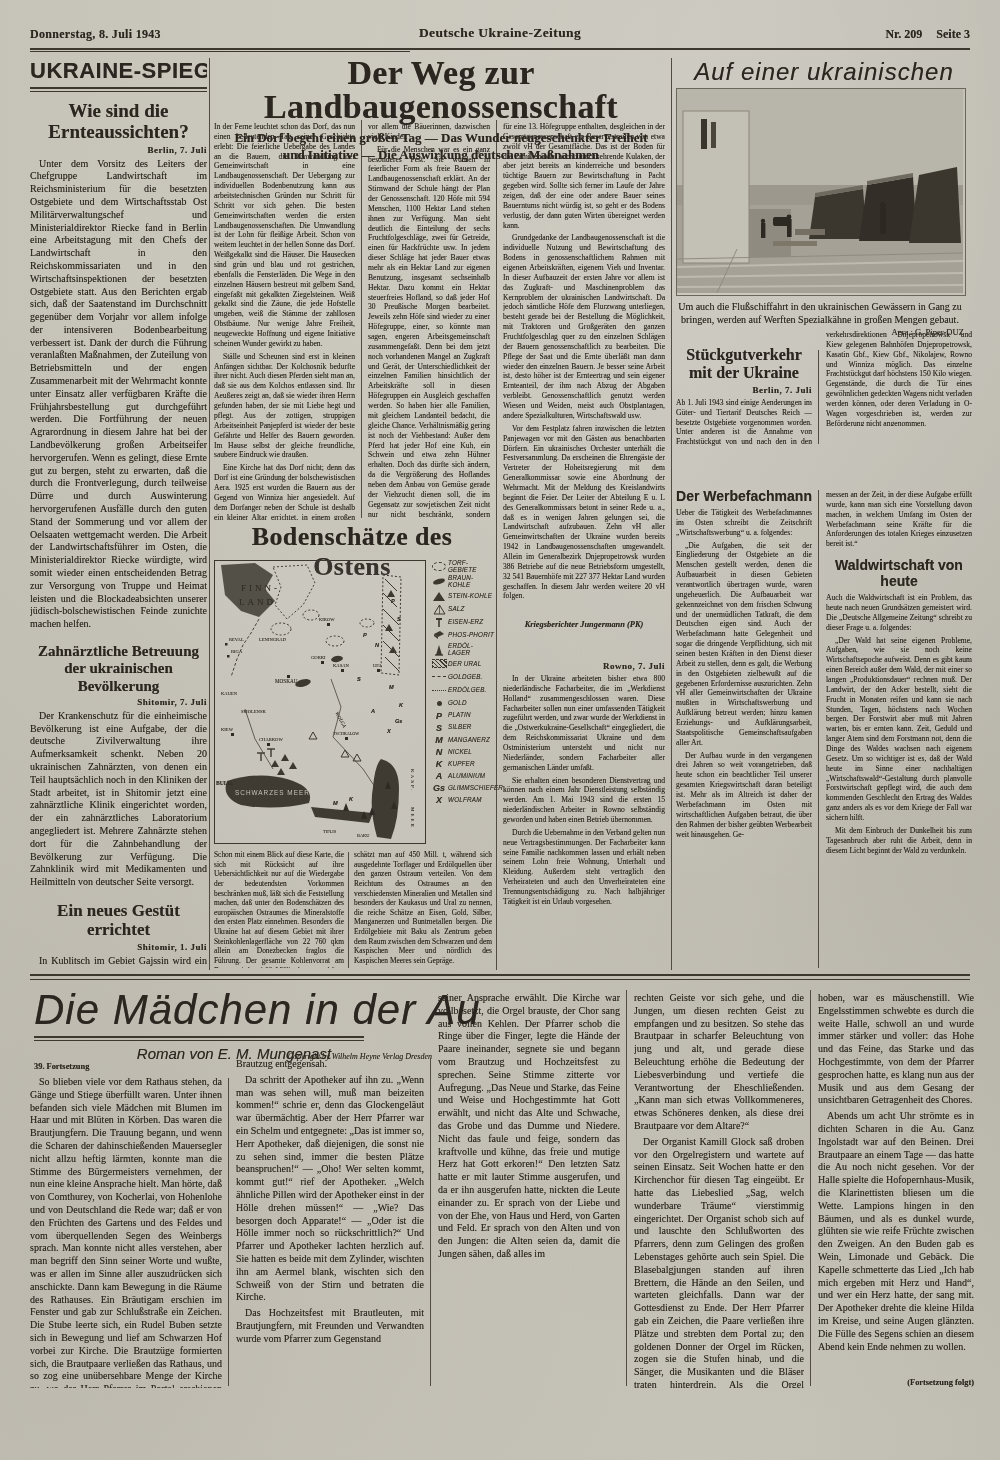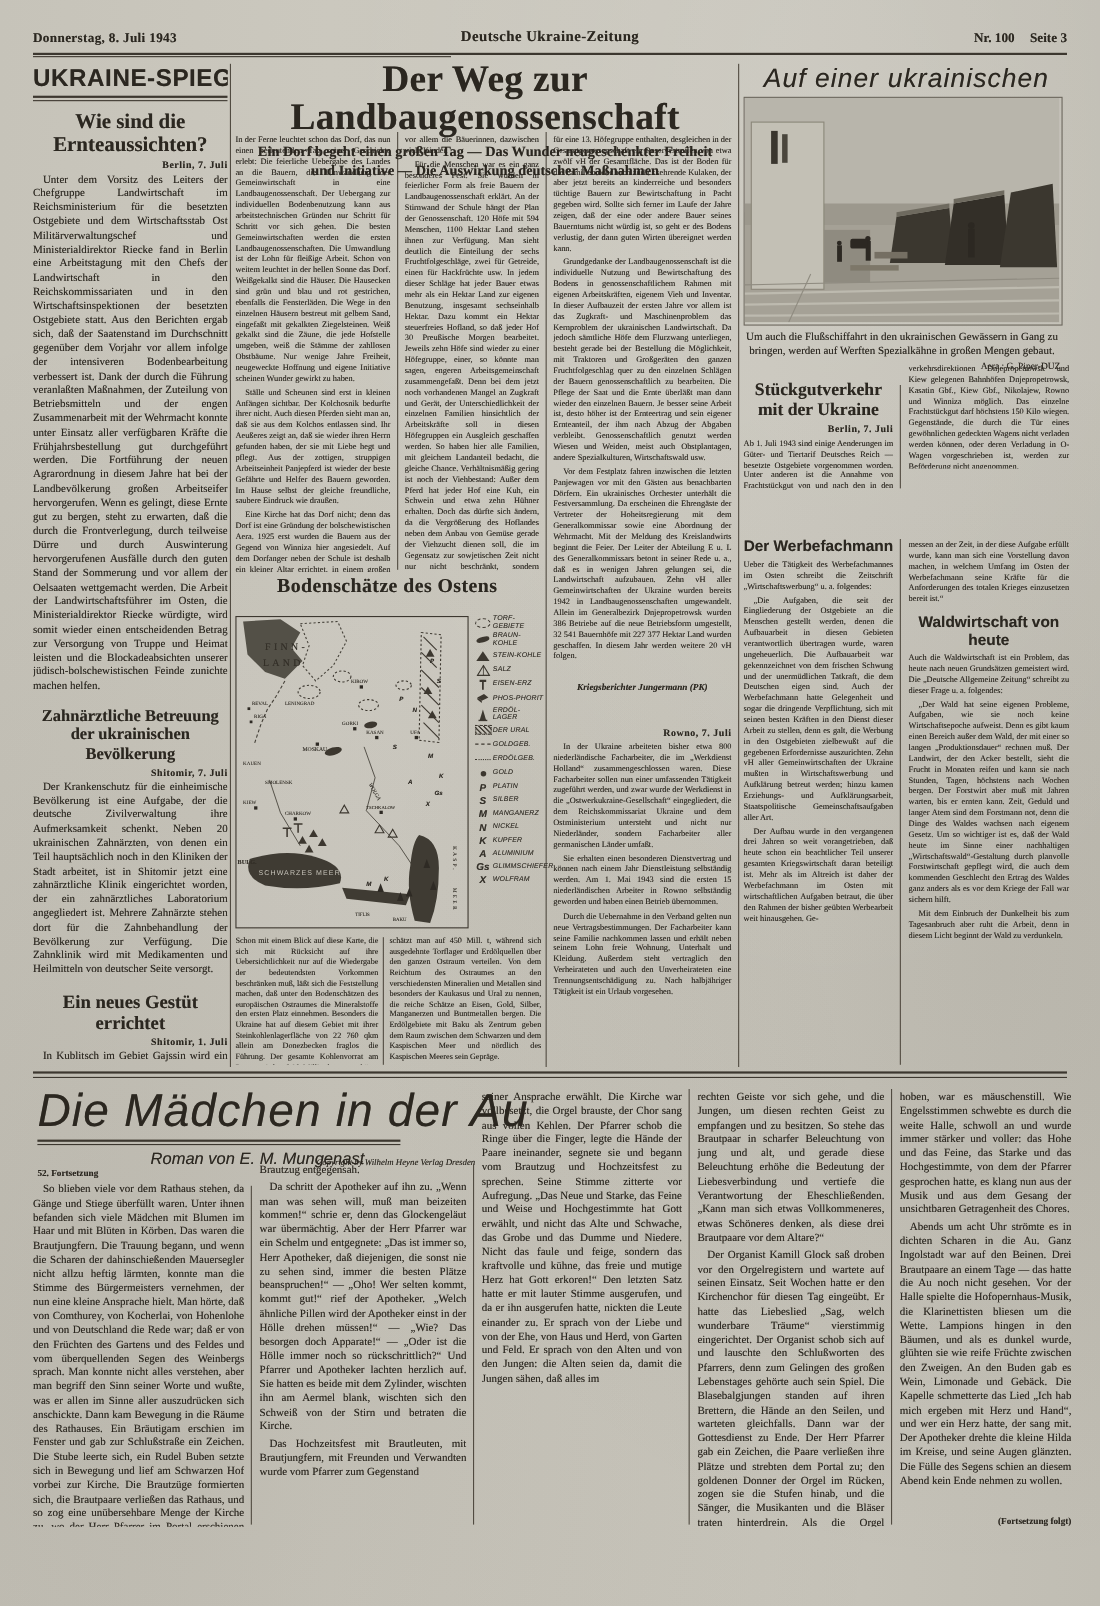--- a/index.html
+++ b/index.html
@@ -29,21 +29,21 @@
   .dateline{font-size:9px;font-weight:bold;text-align:right;letter-spacing:.5px;margin:1px 0 3px 0;}
   .clip{overflow:hidden;}
   
   .spiegel-title{font-family:"Liberation Sans",sans-serif;font-weight:bold;font-size:22px;letter-spacing:.5px;text-align:center;white-space:nowrap;}
   .spiegel-underline{border-top:2px solid #3c372f;border-bottom:1px solid #3c372f;height:2px;margin:3px 0 8px 0;}
   .h-left1{font-size:19px;font-weight:bold;text-align:center;line-height:1.12;margin:6px 0 2px 0;}
   .h-left2{font-size:15px;font-weight:bold;text-align:center;line-height:1.15;margin:12px 0 2px 0;}
   .h-left3{font-size:17px;font-weight:bold;text-align:center;line-height:1.15;margin:12px 0 2px 0;}
   .main-head{font-size:34px;font-weight:bold;text-align:center;line-height:1;letter-spacing:.3px;}
   .main-sub{font-size:13px;font-weight:bold;text-align:center;line-height:1.3;margin-top:6px;}
-  .boden-head{font-size:18px;font-weight:bold;text-align:center;letter-spacing:.4px;}
+  .boden-head{font-size:26px;font-weight:bold;text-align:center;letter-spacing:.4px;}
   .werft-head{font-family:"Liberation Sans",sans-serif;font-style:italic;font-size:24px;text-align:center;letter-spacing:1px;}
   .stimmen-head{font-family:"Liberation Sans",sans-serif;font-size:25px;font-weight:500;letter-spacing:7px;text-align:center;}
   .sub-script{font-family:"Liberation Sans",sans-serif;font-weight:bold;font-size:14px;text-align:center;margin:2px 0 4px 0;}
   .h-mid{font-size:17px;font-weight:bold;text-align:center;line-height:1.15;margin:0 0 2px 0;}
   .signature{font-size:8.4px;font-style:italic;font-weight:bold;text-align:center;margin-top:19px;}
   .caption{font-size:10px;text-align:center;line-height:1.3;}
   .credit{font-size:8.6px;text-align:right;margin-top:1px;}
   
   .novel-title{font-family:"Liberation Sans",sans-serif;font-style:italic;font-size:42px;letter-spacing:1px;white-space:nowrap;}
   .novel-rule{border-top:2px solid #3c372f;border-bottom:1px solid #3c372f;height:2px;margin:2px 0 4px 0;width:330px;}
@@ -68,21 +68,21 @@
 </style>
 </head>
 <body>
 
 <div class="page">
 
   <div class="abs" style="left:30px;top:24px;width:940px;height:22px;">
     <div class="abs mast-date" style="left:0;top:3px;">Donnerstag, 8. Juli 1943</div>
     <div class="abs mast-brand" style="left:0;right:0;top:1px;text-align:center;">Deutsche Ukraine-Zeitung</div>
     <div class="abs mast-issue" style="right:0;top:3px;">
-      <span>Nr. 100</span><span>Seite 3</span>
+      <span>Nr. 209</span><span>Seite 3</span>
     </div>
   </div>
   <div class="rule-h" style="left:30px;top:48px;width:940px;height:2px;"></div>
   <div class="rule-h" style="left:30px;top:51px;width:380px;height:1px;"></div>
 
   <div class="rule-v" style="left:209px;top:58px;height:912px;"></div>
   <div class="rule-v" style="left:361px;top:120px;height:398px;"></div>
   <div class="rule-v" style="left:496px;top:120px;height:850px;"></div>
   <div class="rule-v" style="left:671px;top:58px;height:912px;"></div>
   <div class="rule-v" style="left:818px;top:350px;height:94px;"></div>
@@ -463,21 +463,21 @@
   </div>
 
   <div class="rule-double" style="left:30px;top:974px;width:940px;"></div>
 
   <div class="abs" style="left:34px;top:986px;width:400px;">
     <div class="novel-title">Die Mädchen in der Au</div>
     <div class="novel-rule"></div>
     <div class="novel-byline">Roman von E. M. Mungenast</div>
   </div>
   <div class="abs novel-copy" style="left:232px;top:1052px;width:200px;text-align:right;">Copyright by Wilhelm Heyne Verlag Dresden</div>
-  <div class="abs fortsetzung" style="left:34px;top:1062px;">52. Fortsetzung</div>
+  <div class="abs fortsetzung" style="left:34px;top:1062px;">39. Fortsetzung</div>
 
   <div class="rule-v" style="left:228px;top:1078px;height:308px;"></div>
   <div class="rule-v" style="left:430px;top:1058px;height:328px;"></div>
   <div class="rule-v" style="left:626px;top:990px;height:396px;"></div>
   <div class="rule-v" style="left:810px;top:990px;height:396px;"></div>
 
   <div class="abs clip bodytxt" style="left:30px;top:1076px;width:192px;height:312px;">
     <p>So blieben viele vor dem Rathaus stehen, da Gänge und Stiege überfüllt waren. Unter ihnen befanden sich viele Mädchen mit Blumen im Haar und mit Blüten in Körben. Das waren die Brautjungfern. Die Trauung begann, und wenn die Scharen der dahinschießenden Mauersegler nicht allzu heftig lärmten, konnte man die Stimme des Bürgermeisters vernehmen, der nun eine kleine Ansprache hielt. Man hörte, daß von Comthurey, von Kocherlai, von Hohenlohe und von Deutschland die Rede war; daß er von den Früchten des Gartens und des Feldes und vom überquellenden Segen des Weinbergs sprach. Man konnte nicht alles verstehen, aber man begriff den Sinn seiner Worte und wußte, was er allen im Sinne aller auszudrücken sich anschickte. Dann kam Bewegung in die Räume des Rathauses. Ein Bräutigam erschien im Fenster und gab zur Schlußstraße ein Zeichen. Die Stube leerte sich, ein Rudel Buben setzte sich in Bewegung und lief am Schwarzen Hof vorbei zur Kirche. Die Brautzüge formierten sich, die Brautpaare verließen das Rathaus, und so zog eine unübersehbare Menge der Kirche zu, wo der Herr Pfarrer im Portal erschienen war und dem außergewöhnlichen</p>
   </div>
   <div class="abs clip bodytxt" style="left:236px;top:1058px;width:188px;height:330px;">

